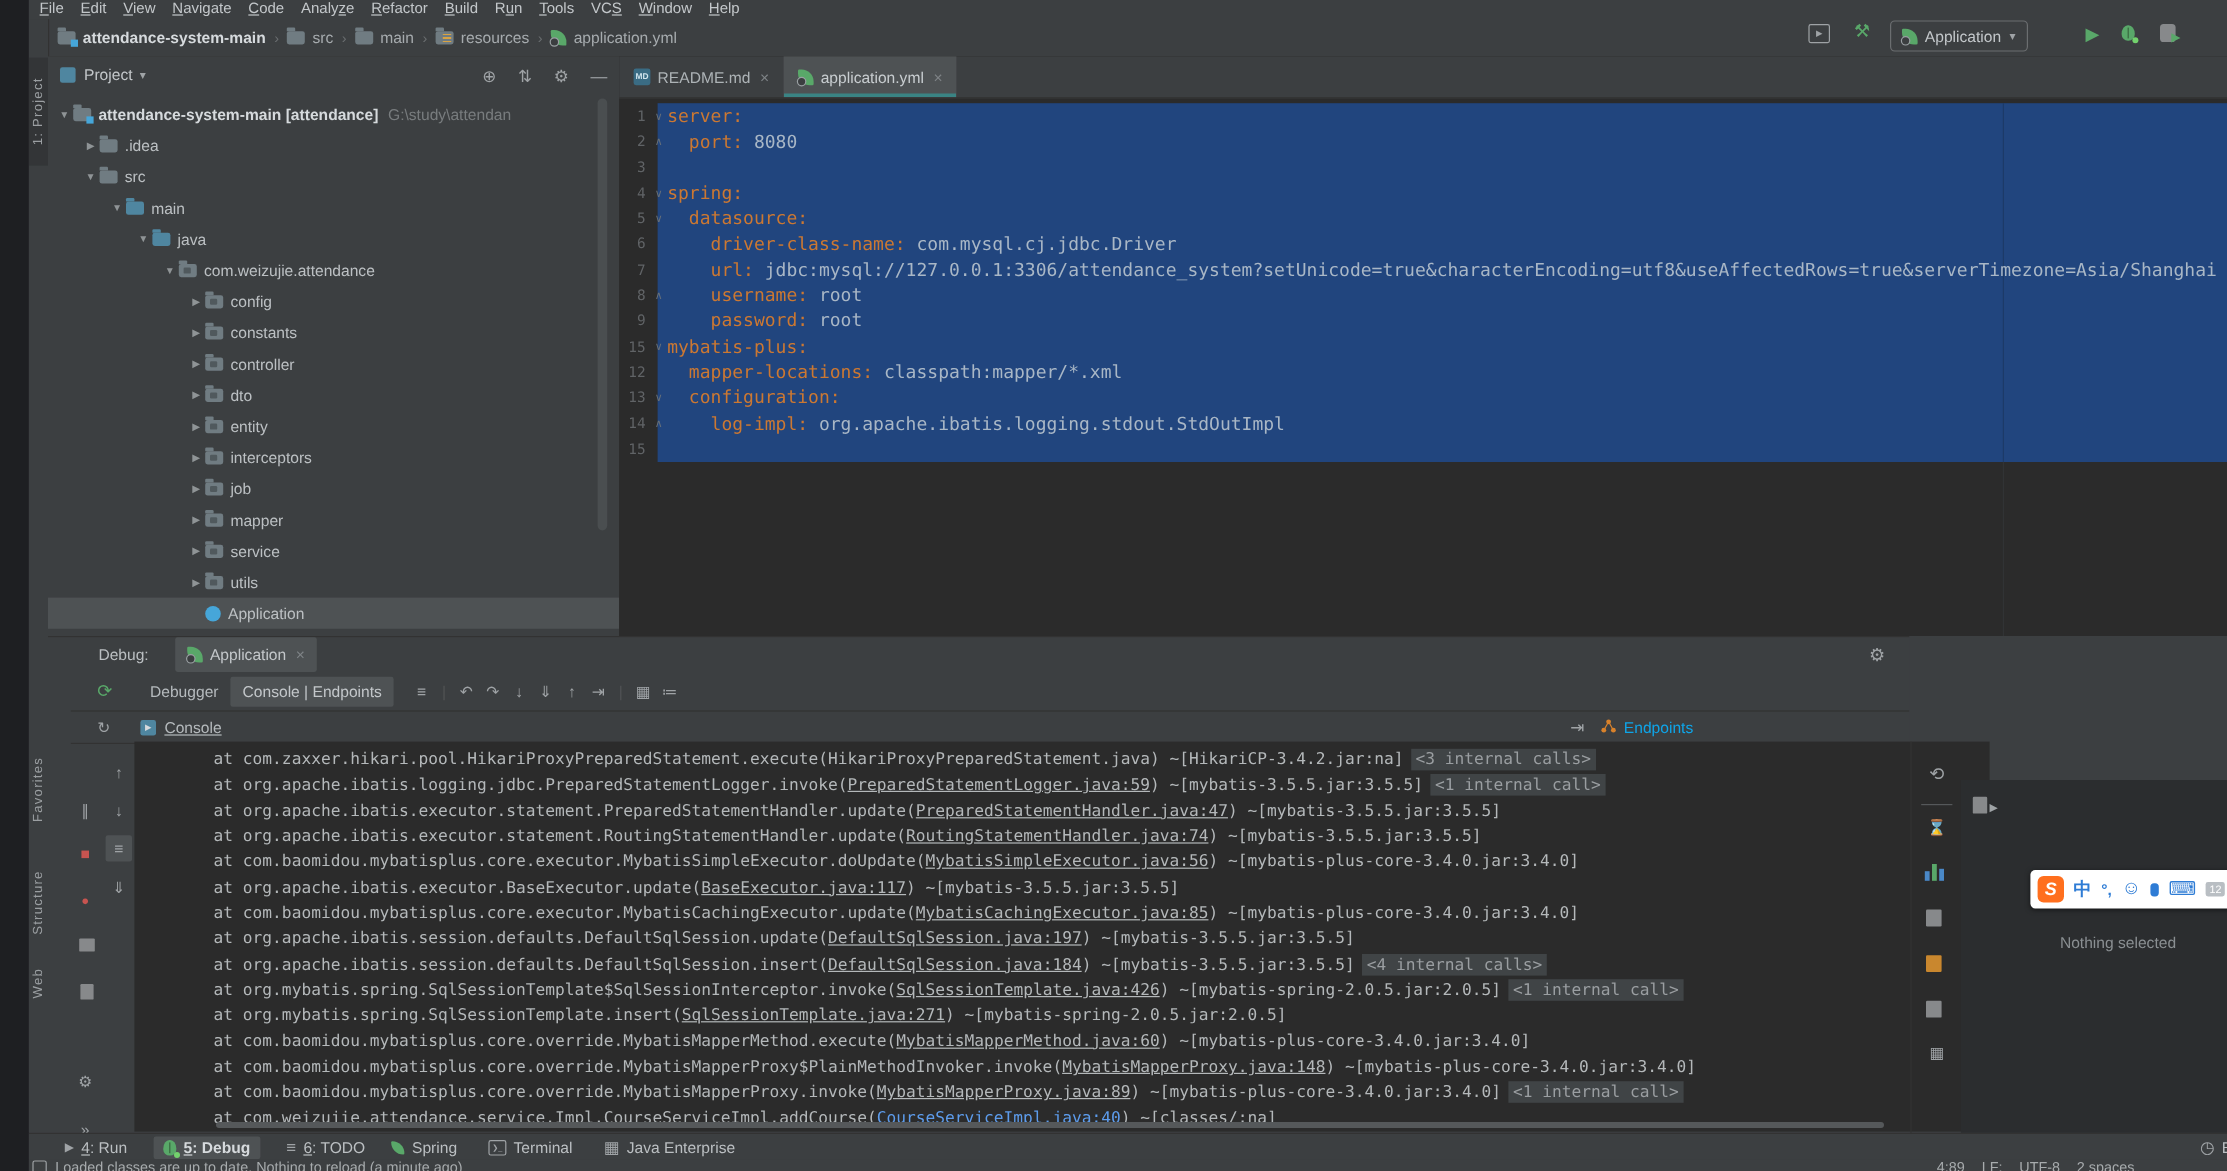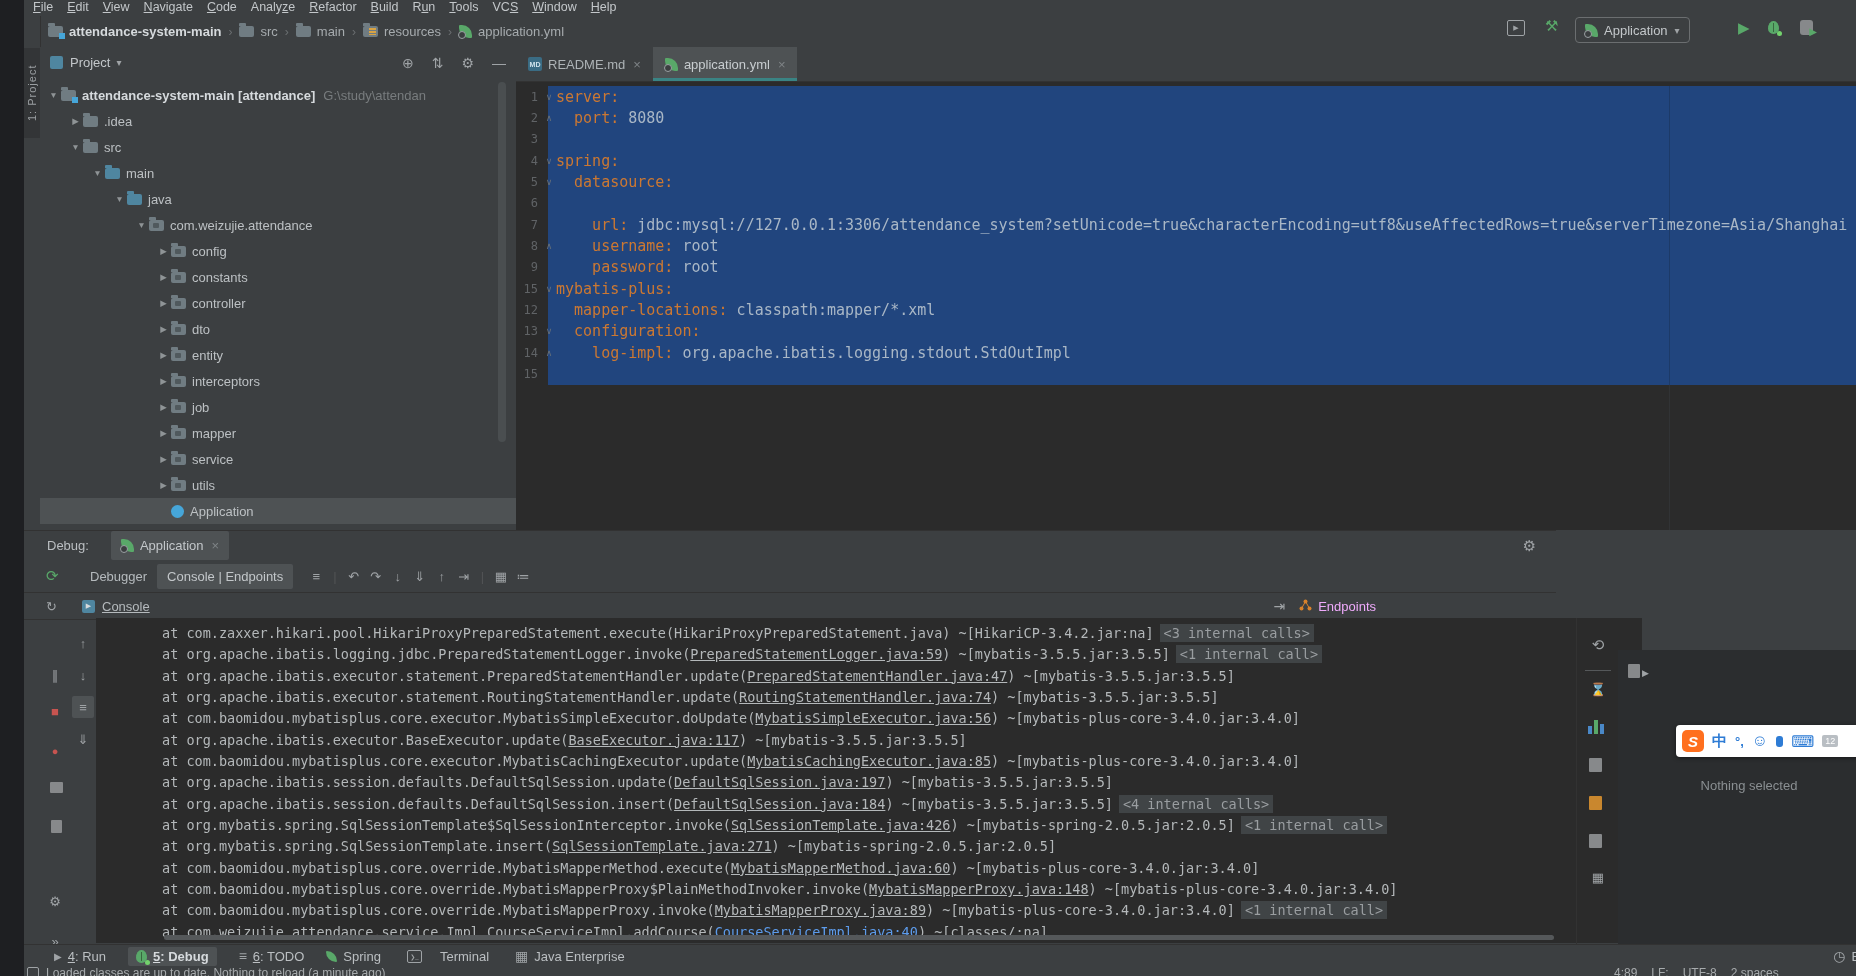--- a/index.html
+++ b/index.html
@@ -247,33 +247,33 @@
     <div class="abs" style="left:32px;top:39px;width:1332px;height:299px;background:#21457E;"></div>
     <div class="abs" style="left:1153px;top:39px;width:1px;height:299px;background:#1c3a68;"></div>
     <div class="abs" style="left:1153px;top:338px;width:1px;height:145px;background:#313335;"></div>
     <div class="abs" style="left:1350px;top:42px;width:8px;height:3px;background:#cfd2d4;"></div>
     <div class="abs" style="left:0;top:34px;width:1364px;height:449px;padding-top:5px;">
       <div class="eline"><span class="ln">1</span><span class="efold">∨</span><span class="ecode"><span class="ykey">server:</span><span class="yval"></span></span></div>
       <div class="eline"><span class="ln">2</span><span class="efold">∧</span><span class="ecode"><span class="ykey">  port:</span><span class="yval"> 8080</span></span></div>
       <div class="eline"><span class="ln">3</span><span class="efold"></span><span class="ecode"><span class="ykey"></span><span class="yval"></span></span></div>
       <div class="eline"><span class="ln">4</span><span class="efold">∨</span><span class="ecode"><span class="ykey">spring:</span><span class="yval"></span></span></div>
       <div class="eline"><span class="ln">5</span><span class="efold">∨</span><span class="ecode"><span class="ykey">  datasource:</span><span class="yval"></span></span></div>
-      <div class="eline"><span class="ln">6</span><span class="efold"></span></div>
+      <div class="eline"><span class="ln">6</span><span class="efold"></span><span class="ecode"><span class="ykey">    driver-class-name:</span><span class="yval"> com.mysql.cj.jdbc.Driver</span></span></div>
       <div class="eline"><span class="ln">7</span><span class="efold"></span><span class="ecode"><span class="ykey">    url:</span><span class="yval"> jdbc:mysql://127.0.0.1:3306/attendance_system?setUnicode=true&amp;characterEncoding=utf8&amp;useAffectedRows=true&amp;serverTimezone=Asia/Shanghai</span></span></div>
       <div class="eline"><span class="ln">8</span><span class="efold">∧</span><span class="ecode"><span class="ykey">    username:</span><span class="yval"> root</span></span></div>
       <div class="eline"><span class="ln">9</span><span class="efold"></span><span class="ecode"><span class="ykey">    password:</span><span class="yval"> root</span></span></div>
       <div class="eline"><span class="ln">15</span><span class="efold">∨</span><span class="ecode"><span class="ykey">mybatis-plus:</span><span class="yval"></span></span></div>
       <div class="eline"><span class="ln">12</span><span class="efold"></span><span class="ecode"><span class="ykey">  mapper-locations:</span><span class="yval"> classpath:mapper/*.xml</span></span></div>
       <div class="eline"><span class="ln">13</span><span class="efold">∨</span><span class="ecode"><span class="ykey">  configuration:</span><span class="yval"></span></span></div>
       <div class="eline"><span class="ln">14</span><span class="efold">∧</span><span class="ecode"><span class="ykey">    log-impl:</span><span class="yval"> org.apache.ibatis.logging.stdout.StdOutImpl</span></span></div>
       <div class="eline"><span class="ln">15</span><span class="efold"></span><span class="ecode"><span class="ykey"></span><span class="yval"></span></span></div>
     </div>
   </div>
 
-  <div class="abs sep-t" style="left:0;top:530px;width:1532px;height:414px;background:#3c3f41;">
+  <div class="abs sep-t" style="left:16px;top:530px;width:1532px;height:414px;background:#3c3f41;padding-left:19px;">
 
     <div class="row" style="height:29px;">
       <span style="margin-left:23px;color:#bbbfc2;">Debug:</span>
       <div class="row chip" style="margin-left:22px;height:29px;padding:0 10px;">
         <span class="leaf badged"></span>
         <span style="color:#c3c7ca;">Application</span>
         <span style="margin-left:8px;color:#7f8487;">×</span>
       </div>
       <span style="flex:1;"></span>
       <span class="gico" style="margin-right:20px;font-size:15px;">⚙</span>
@@ -302,21 +302,21 @@
       <span style="margin-left:7px;color:#b5babd;text-decoration:underline;">Console</span>
       <span style="flex:1;"></span>
       <span class="gico" style="margin-right:14px;">⇥</span>
       <span style="margin-right:6px;">
         <svg width="13" height="12">
             <circle cx="2.5" cy="9.5" r="2" fill="#D9822B"></circle>
             <circle cx="6.5" cy="2.5" r="2" fill="#D9822B"></circle>
             <circle cx="10.5" cy="9.5" r="2" fill="#D9822B"></circle>
             <path d="M2.5 9.5L6.5 2.5L10.5 9.5" stroke="#D9822B" fill="none"></path>
           </svg></span>
-      <span style="margin-right:180px;color:#f0abfc;">Endpoints</span>
+      <span style="margin-right:180px;color:#0ea5e9;">Endpoints</span>
     </div>
 
     <div class="abs" style="left:16px;top:87px;width:56px;height:327px;">
       <span class="dbgico abs" style="left:4px;top:46px;">∥</span>
       <span class="dbgico abs" style="left:4px;top:82px;color:#C75450;">■</span>
       <span class="dbgico abs" style="left:4px;top:122px;color:#C75450;font-size:11px;">●</span>
       <span class="abs blob" style="left:10px;top:164px;width:13px;height:11px;"></span>
       <span class="abs blob" style="left:11px;top:202px;width:11px;height:13px;"></span>
       <span class="dbgico abs" style="left:4px;top:272px;">⚙</span>
       <span class="dbgico abs" style="left:4px;top:312px;">»</span>
@@ -390,21 +390,21 @@
       <span><span class="u">5</span><span>: Debug</span></span>
       </span>
     <span class="row" style="margin-left:22px;gap:6px;">
       <span class="gico">≡</span>
       <span><span class="u">6</span><span>: TODO</span></span>
       </span>
     <span class="row" style="margin-left:22px;gap:6px;">
       <span class="leaf" style="width:11px;height:11px;margin:0;"></span>
       <span>Spring</span>
       </span>
-    <span class="row" style="margin-left:26px;gap:18px;">
+    <span class="row" style="margin-left:26px;gap:6px;">
       <span style="width:13px;height:11px;border:1px solid #9fa3a6;border-radius:2px;font-size:6px;color:#9fa3a6;display:inline-flex;align-items:center;justify-content:center;">❯_</span>
       <span>Terminal</span>
       </span>
     <span class="row" style="margin-left:26px;gap:6px;">
       <span class="gico">▦</span>
       <span>Java Enterprise</span>
       </span>
     <span style="flex:1;"></span>
     <span class="row" style="gap:6px;margin-right:-30px;white-space:nowrap;">
       <span class="gico">◷</span>

